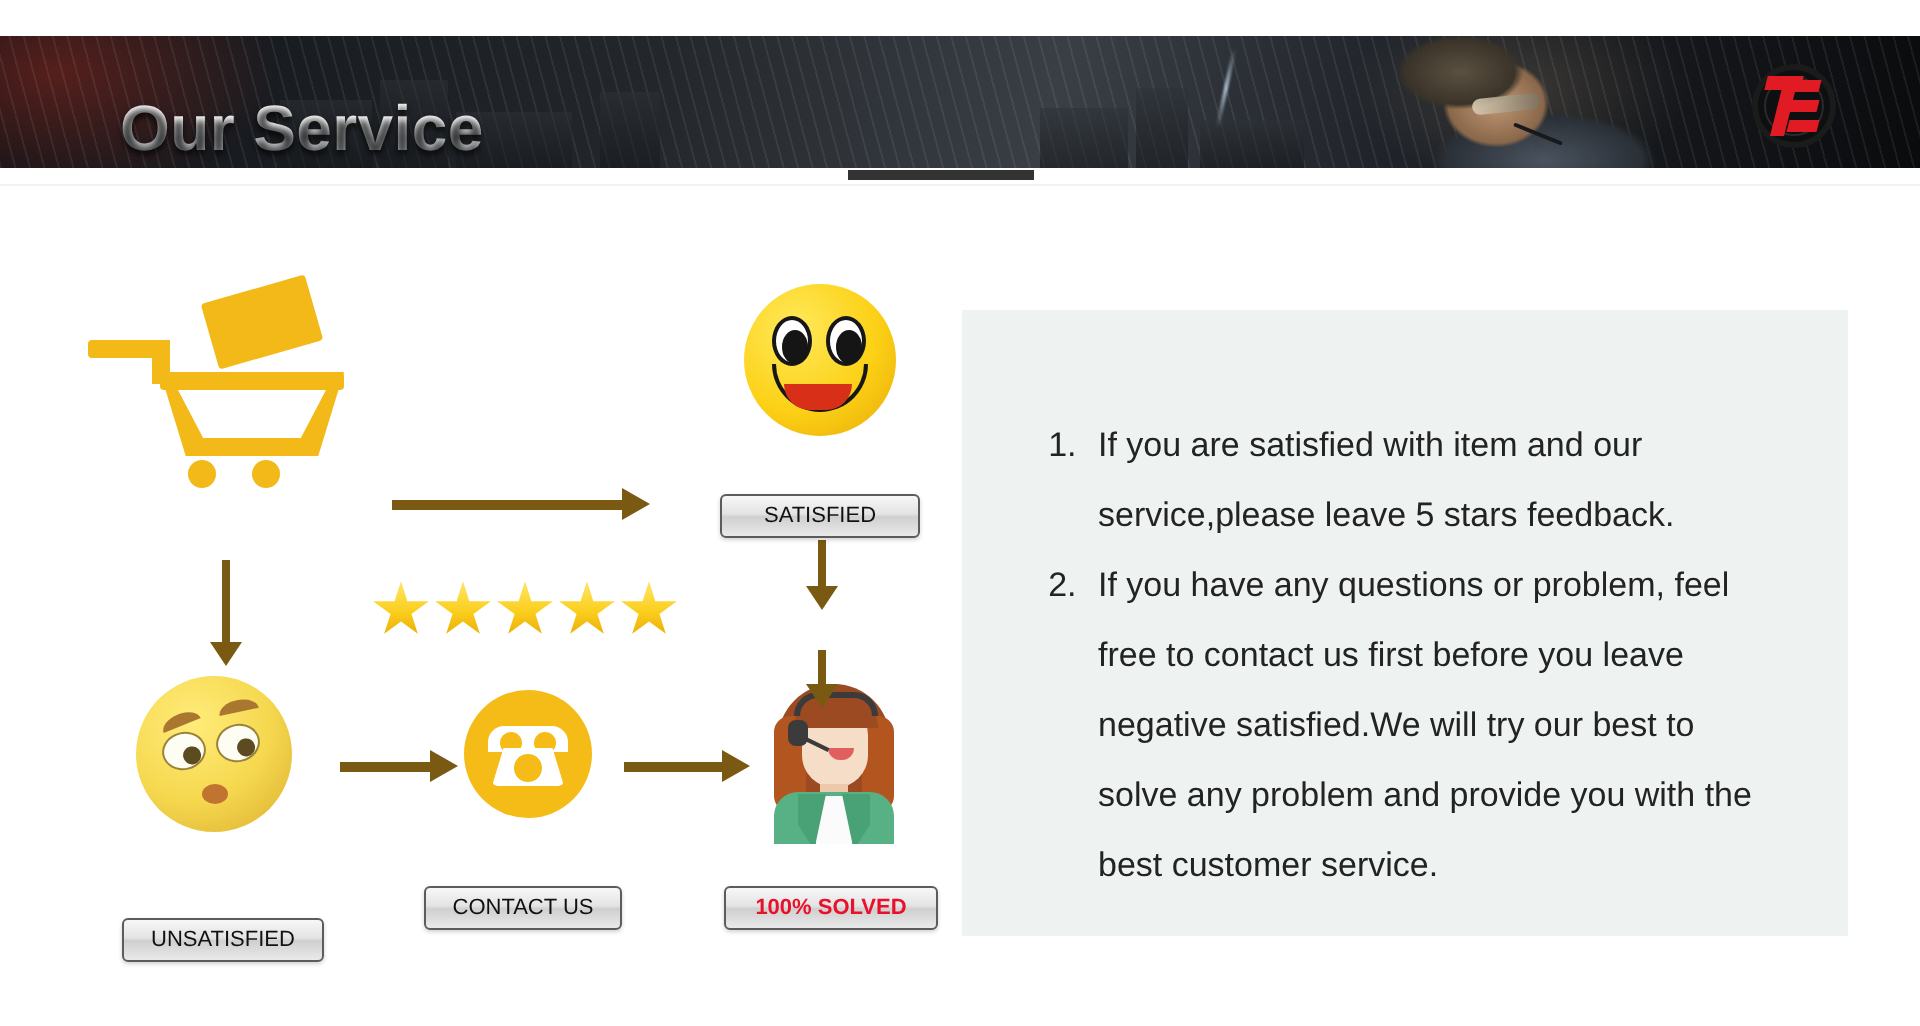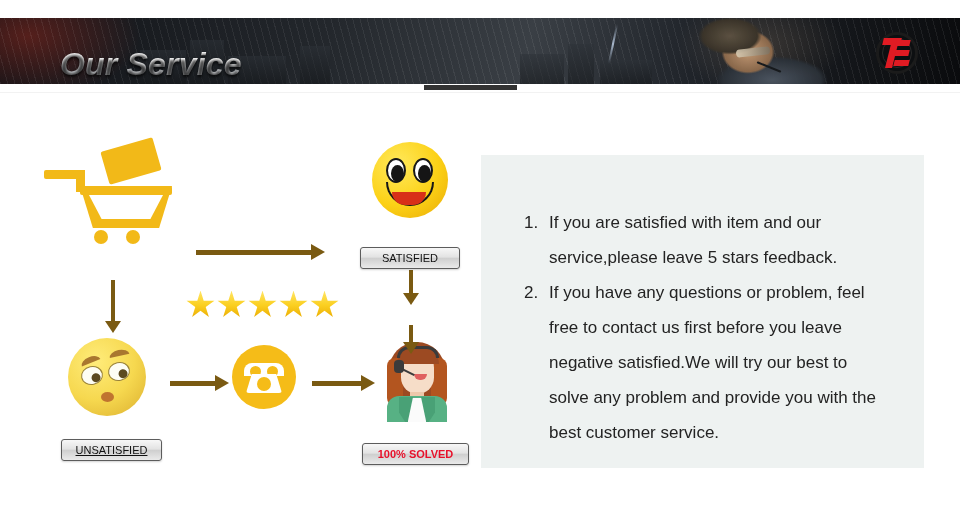--- a/index.html
+++ b/index.html
@@ -47,21 +47,20 @@
   .visor{position:absolute;right:190px;bottom:28px;width:34px;height:8px;border-radius:4px;
     background:linear-gradient(90deg,#d9cbb2,#7d7261);opacity:.9;transform:rotate(-6deg);}
   .mic{position:absolute;right:178px;bottom:16px;width:26px;height:2px;border-radius:2px;
     background:#171a1d;transform:rotate(22deg);}
   .title{
     position:absolute;left:60px;top:28px;
     font-size:32px;font-weight:bold;letter-spacing:.2px;
     background:linear-gradient(180deg,#ffffff 42%,#b9bcc0 62%,#f3f4f5 100%);
     -webkit-background-clip:text;background-clip:text;color:transparent;
     text-shadow:0 2px 3px rgba(0,0,0,.75);
-    font-style:italic;
   }
   .logo{position:absolute;right:42px;top:14px;width:42px;height:42px;}
   .logo-ring{position:absolute;inset:0;border-radius:50%;border:3px solid #1b1b1b;
     background:#0d0f11;}
   .logo-ring:after{content:"";position:absolute;left:3px;top:3px;right:3px;bottom:3px;
     border-radius:50%;border:1px solid #2a2a2a;}
   .logo-mark{position:absolute;left:7px;top:6px;width:28px;height:30px;}
   .lm-t{position:absolute;left:0;top:0;width:18px;height:7px;background:#e01b23;
     transform:skewX(-14deg);}
   .lm-stem{position:absolute;left:5px;top:6px;width:7px;height:24px;background:#e01b23;
@@ -312,21 +311,22 @@
     </div>
 
     <div class="arrow h" style="left:196px;top:150px;width:116px;"></div>
     <div class="arrow v" style="left:111px;top:180px;height:42px;"></div>
     <div class="arrow v" style="left:409px;top:170px;height:24px;"></div>
     <div class="arrow v" style="left:409px;top:225px;height:18px;"></div>
     <div class="arrow h" style="left:170px;top:281px;width:46px;"></div>
     <div class="arrow h" style="left:312px;top:281px;width:50px;"></div>
 
     <div class="chip" style="left:360px;top:147px;width:100px;">SATISFIED</div>
-    <div class="chip" style="left:61px;top:339px;width:101px;text-decoration:underline;">UNSATISFIED</div>
+    <div class="chip" style="left:61px;top:359px;width:101px;">UNSATISFIED</div>
+    <div class="chip" style="left:212px;top:343px;width:99px;">CONTACT US</div>
     <div class="chip red" style="left:362px;top:343px;width:107px;">100%  SOLVED</div>
   </div>
 
   <div class="panel">
     <div class="panel-inner">
       <ol>
         <li>If you are satisfied with item and our service,please leave 5 stars feedback.</li>
         <li>If you have any questions or problem, feel free to contact us first before you leave negative satisfied.We will try our best to solve any problem and provide you with the best customer service.</li>
       </ol>
     </div>

